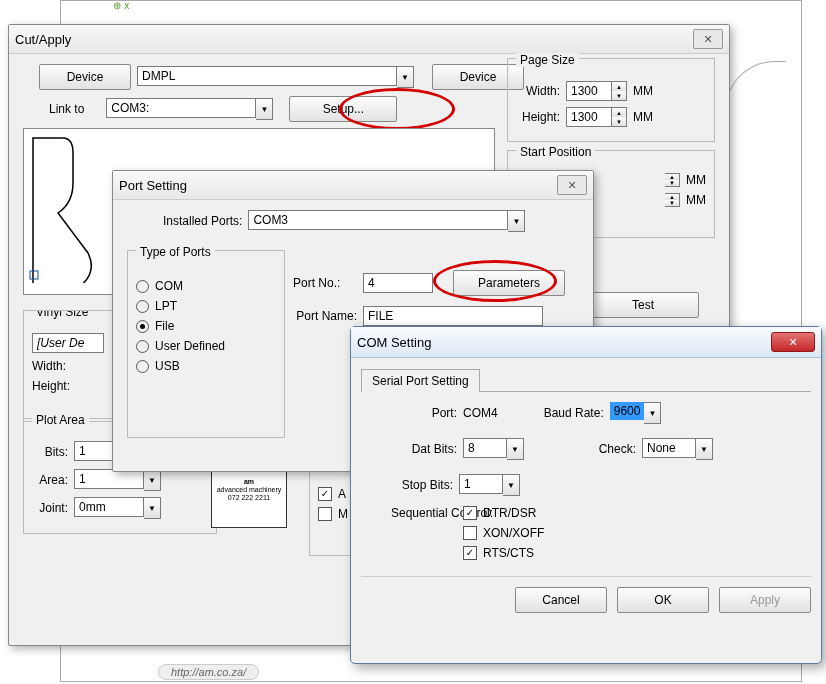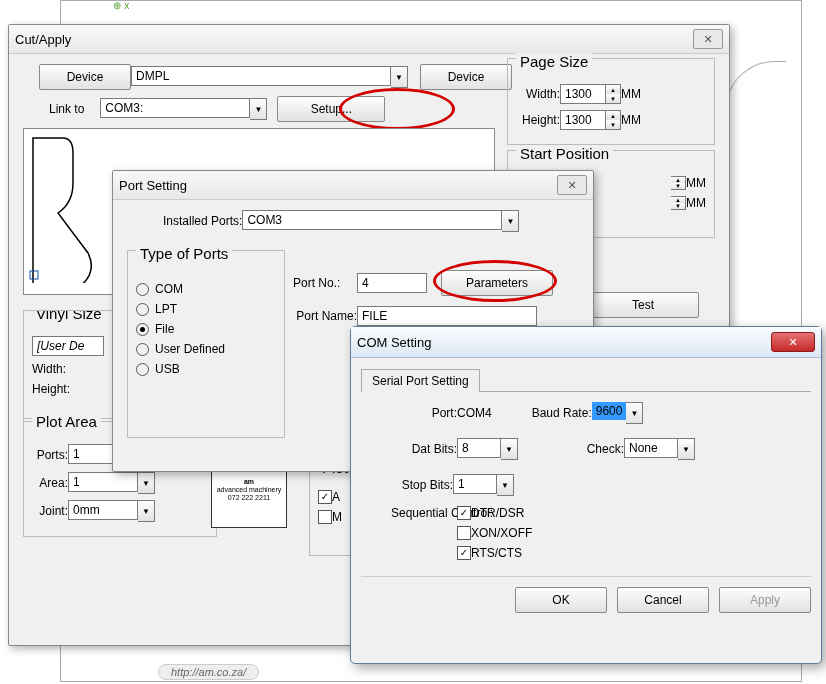--- a/index.html
+++ b/index.html
@@ -3,22 +3,22 @@
 <meta charset="utf-8">
 <style>
   html,body{margin:0;padding:0;font-family:"Segoe UI",Tahoma,sans-serif;font-size:12px;color:#000;background:#fff}
   body{width:826px;height:684px;position:relative;overflow:hidden}
   .win{position:absolute;background:#f0f0f0;border:1px solid #888;border-radius:2px;box-shadow:3px 3px 8px rgba(0,0,0,0.3)}
   .titlebar{height:28px;display:flex;align-items:center;justify-content:space-between;padding:0 6px;background:linear-gradient(#f8f8f8,#e8e8e8);border-bottom:1px solid #ccc}
   .title{font-size:13px}
   .xbtn{width:28px;height:18px;border:1px solid #999;background:#e8e8e8;border-radius:2px;display:flex;align-items:center;justify-content:center;font-size:11px;color:#555;cursor:pointer}
   .body{padding:10px;position:relative}
   .fieldset{border:1px solid #bbb;padding:8px;margin-bottom:8px;position:relative}
-  .legend{position:relative;top:-14px;background:#f0f0f0;padding:0 4px;font-size:15px;display:inline-block}
-  .row{display:flex;align-items:center;margin-bottom:6px;gap:0}
+  .legend{position:relative;top:-14px;background:#f0f0f0;padding:0 4px;font-size:12px;display:inline-block}
+  .row{display:flex;align-items:center;margin-bottom:6px;gap:6px}
   label{white-space:nowrap}
   input[type=text],select{height:20px;border:1px solid #7a7a7a;background:#fff;font-size:12px;padding:0 4px;box-sizing:border-box}
   .btn{height:24px;min-width:70px;border:1px solid #888;background:linear-gradient(#fdfdfd,#e2e2e2);border-radius:2px;cursor:pointer;font-size:12px;padding:0 10px;display:inline-flex;align-items:center;justify-content:center;white-space:nowrap}
   .combo{display:flex}
   .combo input{height:20px}
   .combo .arrow{width:16px;height:20px;border:1px solid #7a7a7a;border-left:none;display:flex;align-items:center;justify-content:center;background:linear-gradient(#fdfdfd,#e2e2e2);font-size:8px}
   .spin{display:flex}
   .spin input{width:46px}
   .spin .updn{display:flex;flex-direction:column;width:14px;border:1px solid #7a7a7a;border-left:none}
   .spin .updn span{flex:1;font-size:6px;display:flex;align-items:center;justify-content:center;background:linear-gradient(#fdfdfd,#e2e2e2)}
@@ -145,21 +145,21 @@
           <label>Width:</label>
         </div>
       <div class="row">
           <label>Height:</label>
         </div>
     </div>
 
     <div class="fieldset" style="position:absolute;left:14px;top:364px;width:176px">
       <span class="legend">Plot Area</span>
       <div class="row">
-          <label style="width:36px;text-align:right">Ports:</label>
+          <label style="width:36px;text-align:right">Bits:</label>
         <div class="combo">
             <input type="text" style="width: 70px;" value="1">
             <span class="arrow">▼</span>
           </div>
         </div>
       <div class="row">
           <label style="width:36px;text-align:right">Area:</label>
         <div class="combo">
             <input type="text" style="width: 70px;" value="1">
             <span class="arrow">▼</span>
@@ -301,20 +301,20 @@
             <span>XON/XOFF</span>
           </div>
         <div class="row">
             <span class="chk">✓</span>
             <span>RTS/CTS</span>
           </div>
       </div>
     </div>
 
     <div class="buttonbar">
+      <span class="btn">Cancel</span>
       <span class="btn">OK</span>
-      <span class="btn">Cancel</span>
       <span class="btn" style="color:#999">Apply</span>
     </div>
   </div>
 </div>
 
 <div class="footer-url">http://am.co.za/</div>
 
 </body></html>

